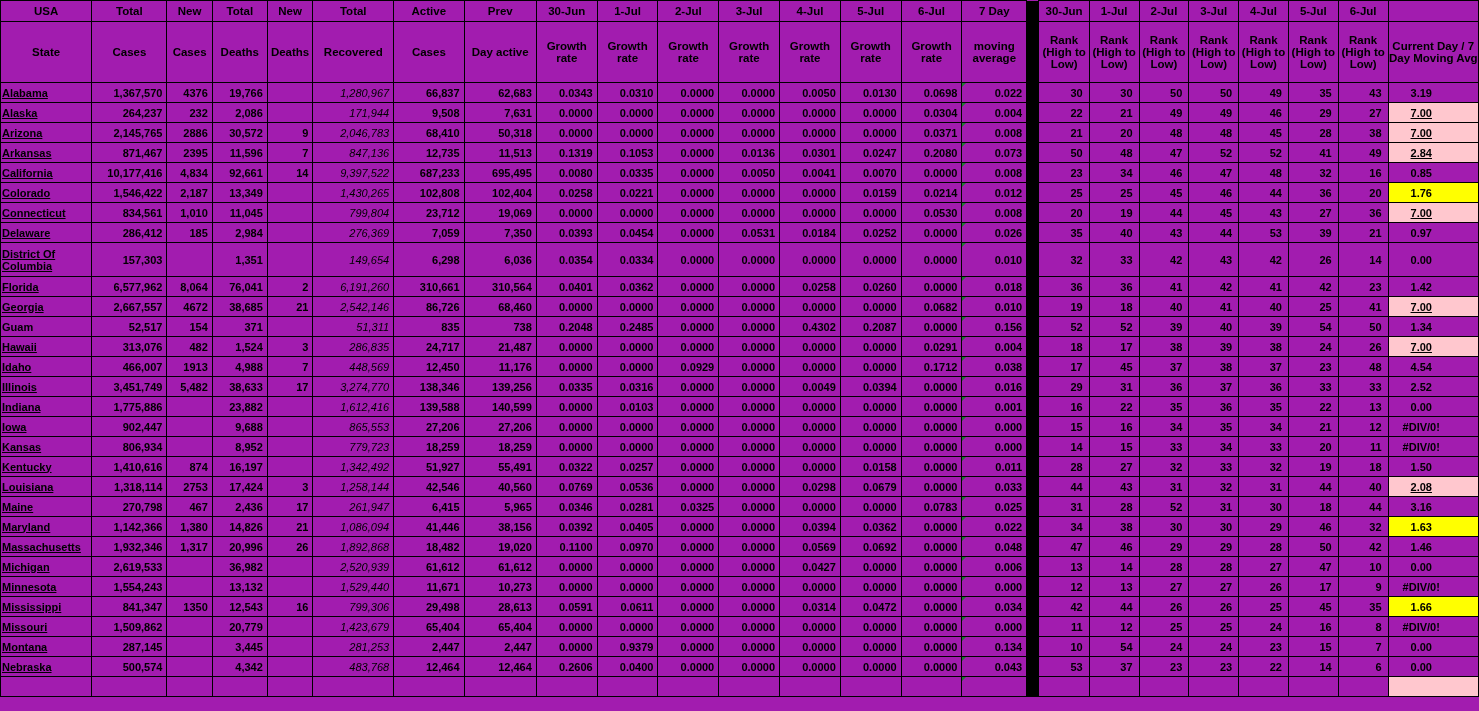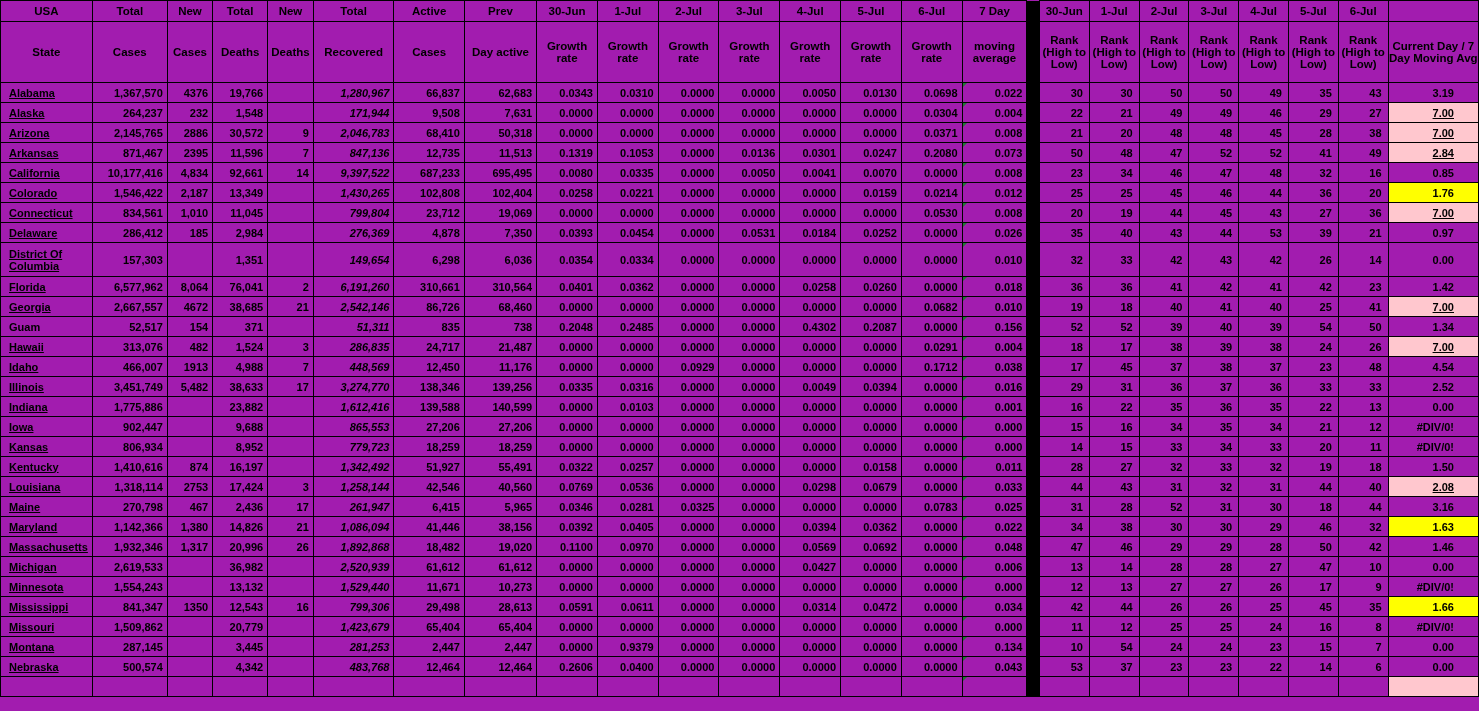--- a/index.html
+++ b/index.html
@@ -3,27 +3,27 @@
 <meta charset="utf-8">
 <style>
   html,body{margin:0;padding:0;background:#ffffff;}
   body{font-family:"Liberation Sans", sans-serif;}
   #sheet{width:1479px;height:711px;position:relative;overflow:hidden;background:#a21caf;}
   table{border-collapse:collapse;table-layout:fixed;font-size:11px;color:#000;}
   td,th{border:1px solid #000;padding:0;margin:0;overflow:hidden;white-space:nowrap;}
   .hdr td{font-weight:bold;text-align:center;vertical-align:middle;font-size:11.5px;line-height:12px;}
   .hdr-top td{height:20px;}
   .hdr-bot td{height:60px;}
-  .state{font-weight:bold;text-align:left;padding-left:8px;text-decoration:underline;}
+  .state{font-weight:bold;text-align:left;padding-left:1px;text-decoration:underline;}
   .state.nounder{text-decoration:none;}
   .num{text-align:right;padding-right:4px;font-weight:bold;}
-  .numr{text-align:right;padding-right:4px;font-weight:bold;font-style:italic;}
+  .numr{text-align:right;padding-right:4px;font-weight:normal;font-style:italic;}
   .rate{text-align:right;padding-right:4px;font-weight:bold;}
   .rank{text-align:right;padding-right:6px;font-weight:bold;}
-  .avg{text-align:right;padding-right:24px;font-weight:bold;}
+  .avg{text-align:center;padding-right:24px;font-weight:bold;}
   tbody tr{height:20px;}
   .pink{background:#ffc7ce;text-decoration:underline;}
   .yellow{background:#ffff00;}
   .divider{background:#000;border:0;width:12px;}
   .hdr .divider{background:#000;border:0;}
   .tri{position:relative;}
   .tri:after{content:"";position:absolute;left:0;top:0;border-left:4px solid #1f7a33;border-bottom:4px solid transparent;}
   .wrap2{white-space:normal;line-height:12px;}
   .tall{height:34px;}
 </style>
@@ -140,21 +140,21 @@
           <td class="rank">50</td>
           <td class="rank">49</td>
           <td class="rank">35</td>
           <td class="rank">43</td>
           <td class="avg">3.19</td>
         </tr>
         <tr>
           <td class="state">Alaska</td>
           <td class="num">264,237</td>
           <td class="num">232</td>
-          <td class="num">1,548</td>
+          <td class="num">2,086</td>
           <td class="num"></td>
           <td class="numr">171,944</td>
           <td class="num">9,508</td>
           <td class="num">7,631</td>
           <td class="rate">0.0000</td>
           <td class="rate">0.0000</td>
           <td class="rate">0.0000</td>
           <td class="rate">0.0000</td>
           <td class="rate">0.0000</td>
           <td class="rate">0.0000</td>
@@ -305,21 +305,21 @@
           <td class="rank">36</td>
           <td class="avg pink">7.00</td>
         </tr>
         <tr>
           <td class="state">Delaware</td>
           <td class="num">286,412</td>
           <td class="num">185</td>
           <td class="num">2,984</td>
           <td class="num"></td>
           <td class="numr">276,369</td>
-          <td class="num">4,878</td>
+          <td class="num">7,059</td>
           <td class="num">7,350</td>
           <td class="rate">0.0393</td>
           <td class="rate">0.0454</td>
           <td class="rate">0.0000</td>
           <td class="rate">0.0531</td>
           <td class="rate">0.0184</td>
           <td class="rate">0.0252</td>
           <td class="rate">0.0000</td>
           <td class="rate tri">0.026</td>
           <td class="divider"></td>

